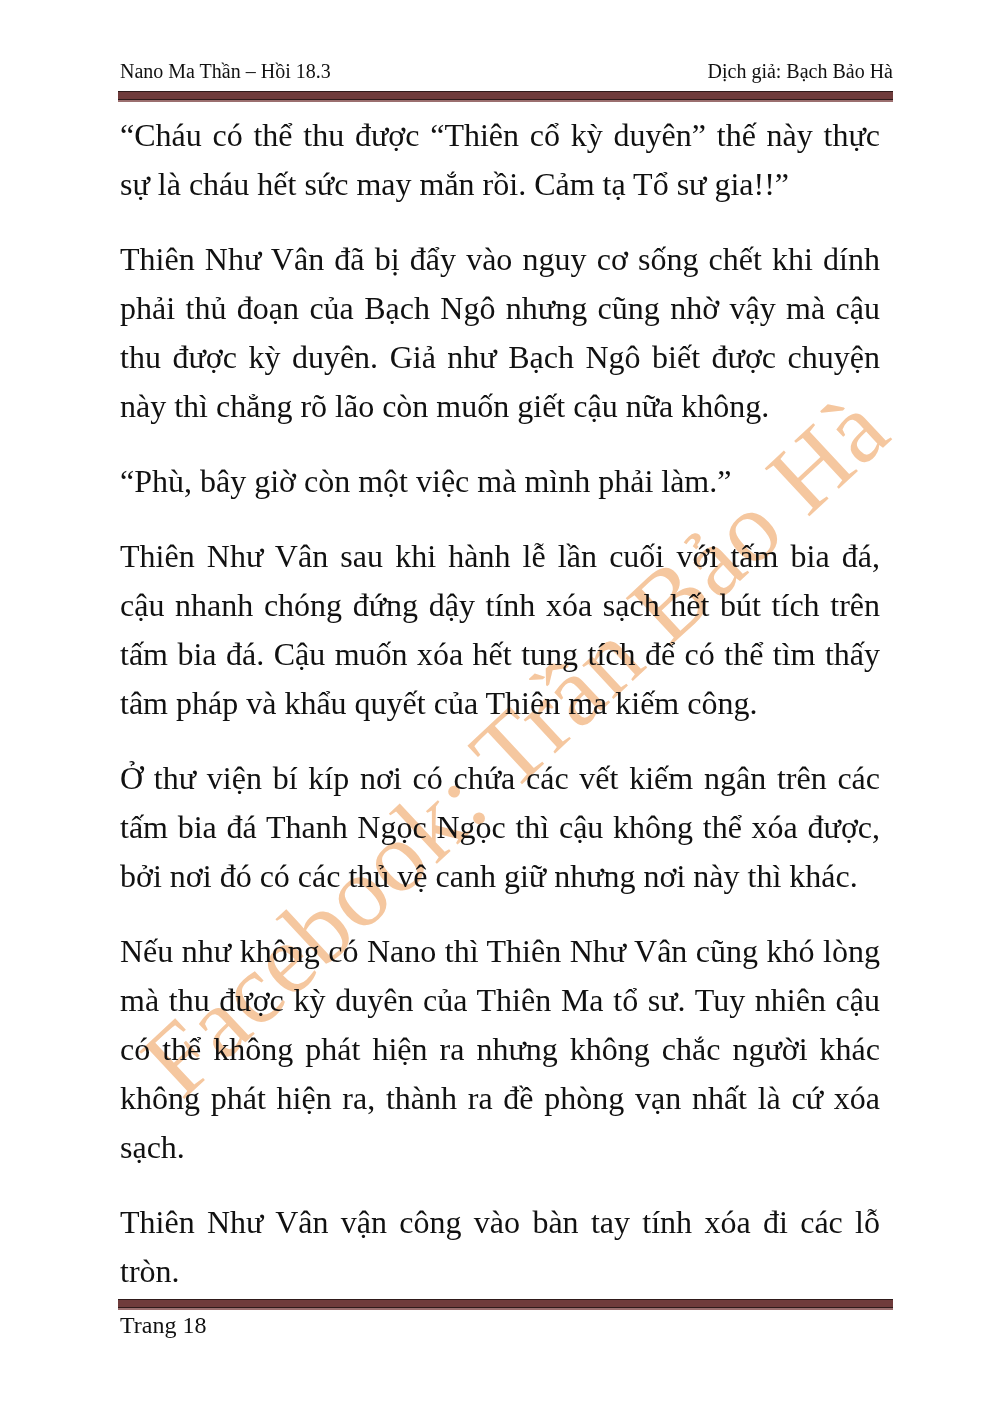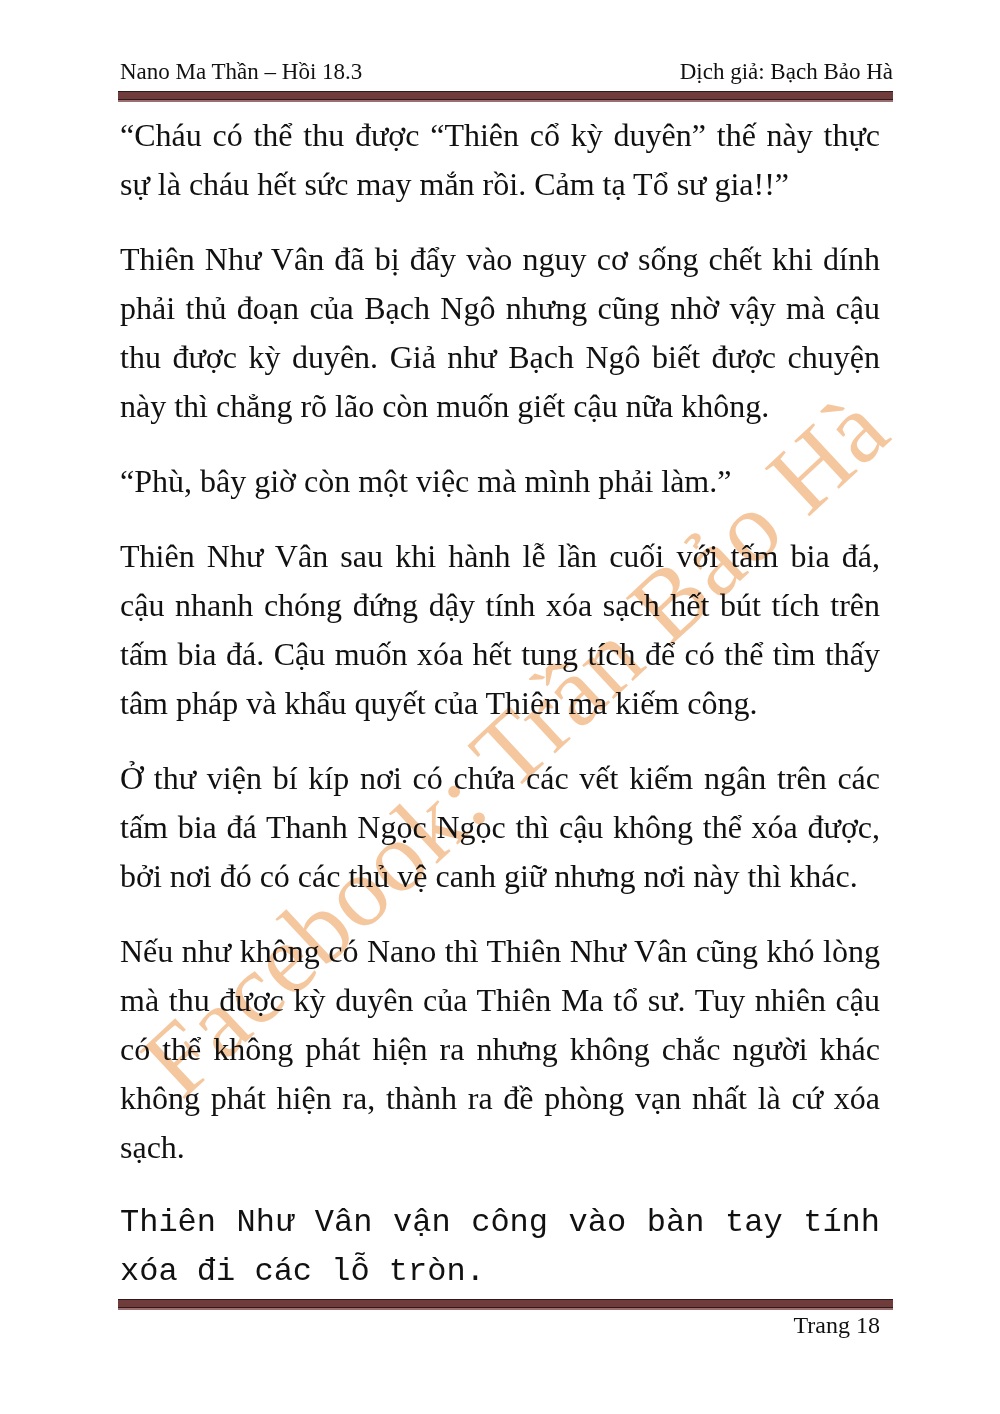--- a/index.html
+++ b/index.html
@@ -31,21 +31,21 @@
     user-select: none;
   }
 
   .header {
     position: absolute;
     left: 120px;
     top: 56px;
     width: 773px;
     display: flex;
     justify-content: space-between;
-    font-size: 23px;
+    font-size: 20px;
     line-height: 31px;
     z-index: 1;
   }
 
   
   .rule {
     position: absolute;
     left: 118px;
     width: 775px;
     height: 7px;
@@ -70,28 +70,27 @@
     position: absolute;
     left: 120px;
     top: 111px;
     width: 760px;
     font-size: 32px;
     line-height: 49px;
     text-align: justify;
     z-index: 1;
   }
   .body-text p { margin: 0 0 26px 0; }
-  .body-text p:last-child { margin-bottom: 0; font-family: Liberation Mono, monospace; }
+  .body-text p:last-child { margin-bottom: 0; }
 
   .footer-label {
     position: absolute;
     left: 120px;
     top: 1311px;
     width: 760px;
-    text-align: right;
     font-size: 24px;
     line-height: 28px;
     z-index: 1;
   }
 </style>
 </head>
 <body>
 
 <div class="page">
 

